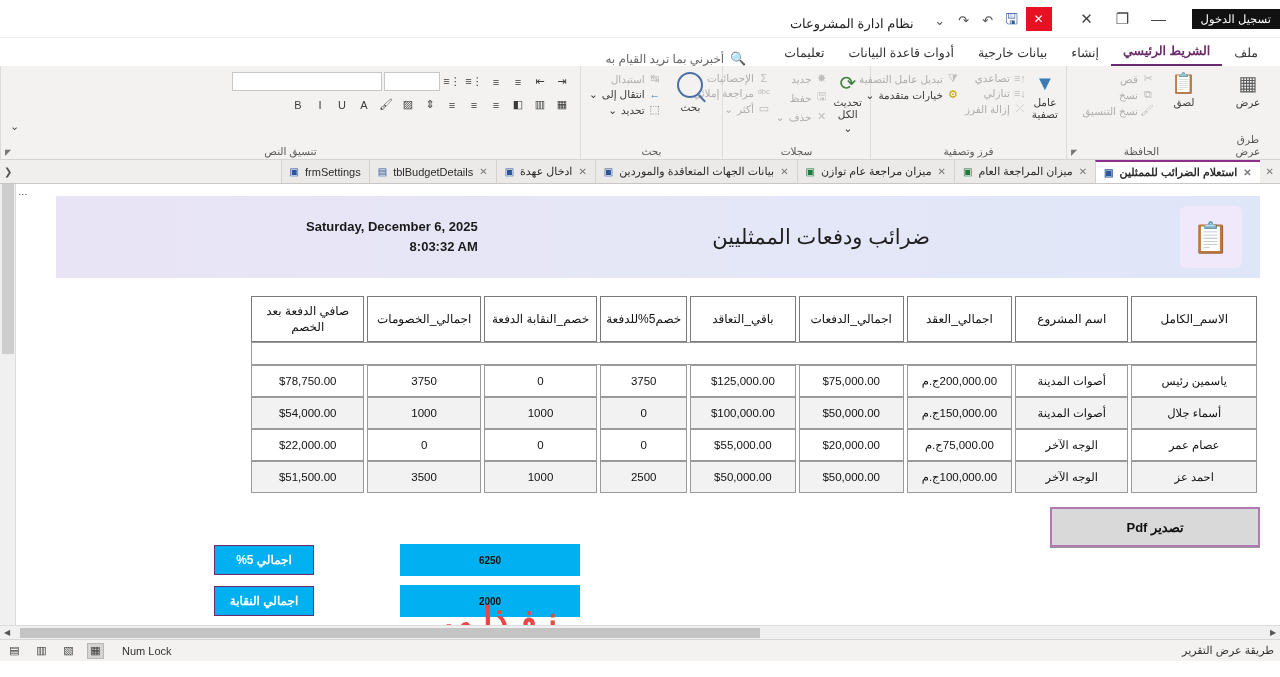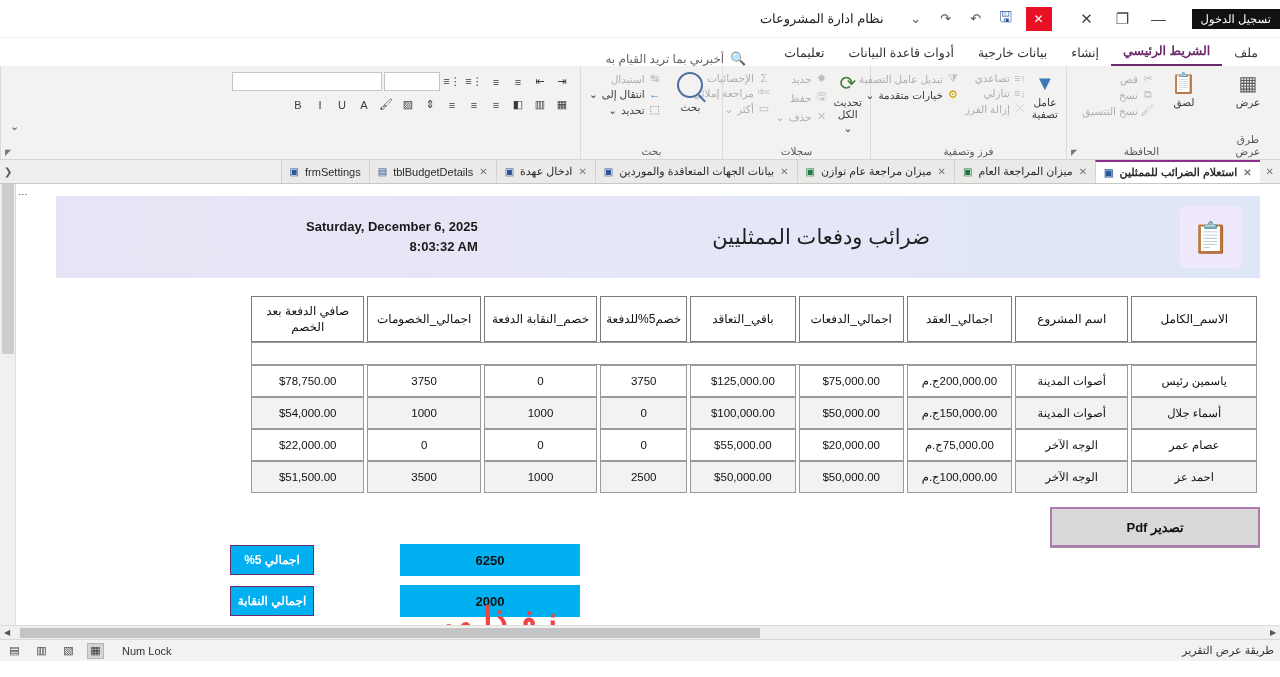--- a/index.html
+++ b/index.html
@@ -34,21 +34,21 @@
   .login-badge {
     background: #111;
     color: #fff;
     font-size: 11.5px;
     padding: 3px 9px;
     margin-left: 8px;
   }
   .tb-right {
     margin-right: 0;
     margin-left: auto;
-    display: flex; align-items: center; gap: 10px;
+    display: flex; align-items: flex-end; gap: 4px;
     padding-right: 10px;
     direction: ltr;
   }
   .app-title {
     font-size: 13px; color: #222;
     direction: rtl;
     margin-right: 12px;
   }
   .qa-btn { width: 20px; height: 20px; display:flex; align-items:center; justify-content:center; color:#555; font-size: 13px; }
   .save-btn { color: #2b579a; font-size: 15px; }
@@ -284,31 +284,31 @@
   }
 
   .totals {
     position: absolute;
     right: 700px;
     top: 360px;
     direction: rtl;
   }
   .trow { display: flex; align-items: center; gap: 86px; margin-bottom: 9px; }
   .tlabel {
-    width: 84px; height: 30px;
+    width: 100px; height: 30px;
     background: #00b0f0; color: #fff;
     display: flex; align-items: center; justify-content: center;
     font-size: 12px; font-weight: bold;
     border: 1px solid #6b2a6b;
   }
   .tvalue {
     width: 180px; height: 32px;
     background: #00b0f0; color: #111;
     display: flex; align-items: center; justify-content: center;
-    font-size: 13px; font-weight: bold;
+    font-size: 10px; font-weight: bold;
     border: 1px solid #00b0f0;
   }
   .watermark {
     position: absolute;
     left: 412px; top: 415px;
     color: #ef4444;
     direction: ltr;
     user-select: none;
   }
   .watermark .wm1 { font-size: 34px; font-weight: bold; letter-spacing: 1px; }
@@ -557,20 +557,21 @@
         <div class="fbtn">≡</div>
         <div class="fbtn">⇕</div>
         <div class="fbtn">▨</div>
         <div class="fbtn">🖌</div>
         <div class="fbtn">A</div>
         <div class="fbtn">U</div>
         <div class="fbtn">I</div>
         <div class="fbtn">B</div>
       </div>
     </div>
+    <div class="glabel">تنسيق النص</div>
     <div class="dlg-launcher">◤</div>
   </div>
 
   <div class="ribbon-collapse">⌄</div>
 </div>
 
 <div class="doctabs">
   <div class="leftx">✕</div>
 
   <div class="dtab active">

